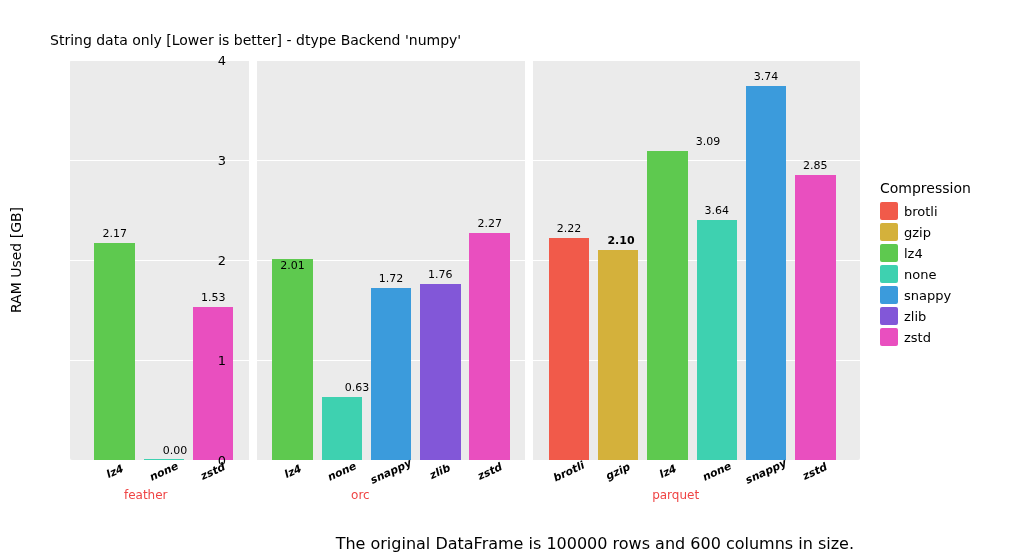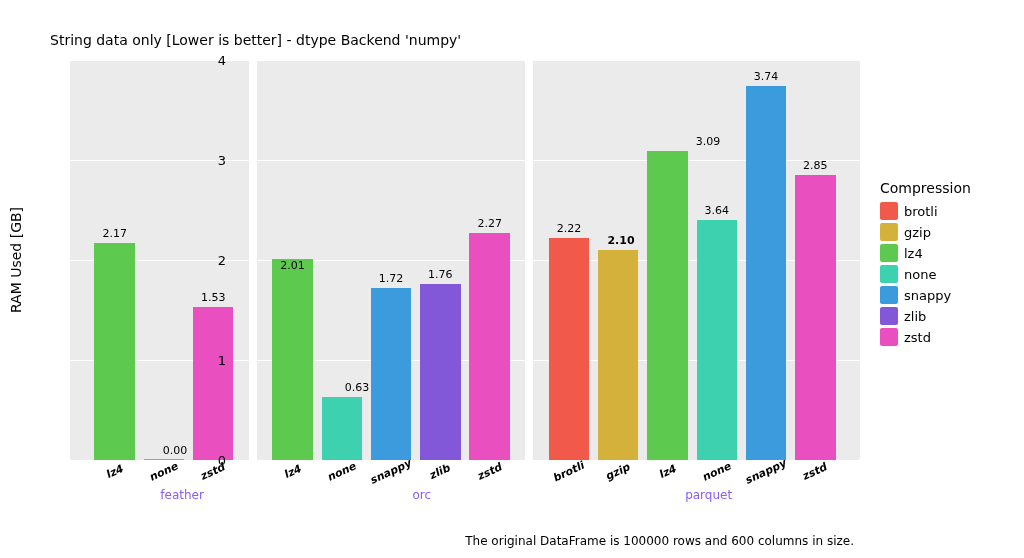--- a/index.html
+++ b/index.html
@@ -67,29 +67,29 @@
     left: 70px;
     width: 790px;
     top: 510px;
     text-align: center;
     font-size: 14px;
   }
   .caption {
     position: absolute;
     right: 170px;
     top: 534px;
-    font-size: 12px;
+    font-size: 16px;
   }
   
   .group-label {
     position: absolute;
     top: 488px;
     font-size: 12px;
-    text-align: right;
-    color: #8b5cf6;
+    text-align: left;
+    color: #ef4444;
   }
   
   .bar {
     position: absolute;
     bottom: 0;
   }
   .bar-label {
     position: absolute;
     width: 60px;
     text-align: center;

